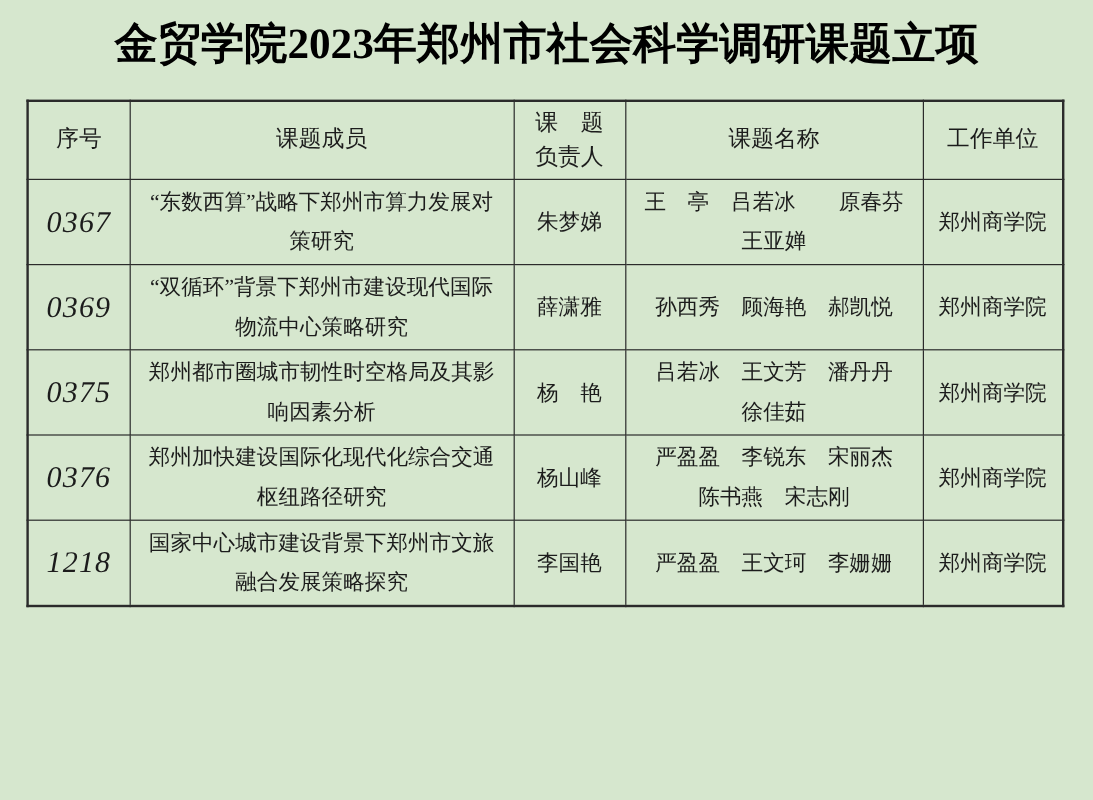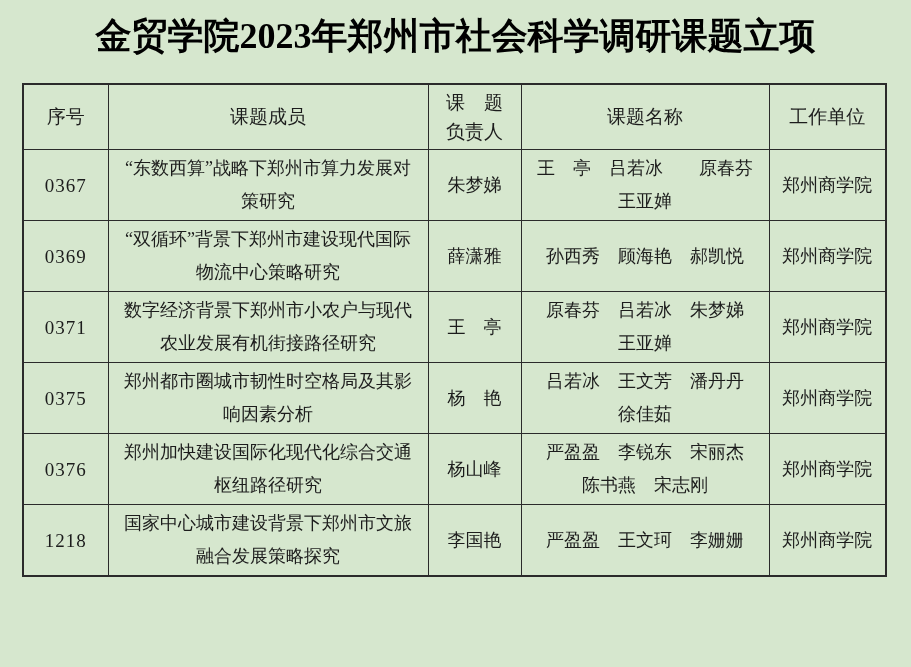--- a/index.html
+++ b/index.html
@@ -51,21 +51,21 @@
     white-space:pre-line;
   }
   td{
     font-size:18px;
     line-height:33px;
   }
   td.cell-no, td.cell-leader, td.cell-unit{
     text-align:center;
     padding:2px 3px;
   }
-  td.cell-no{font-size:19px;letter-spacing:1px;}
+  td.cell-no{font-size:25px;letter-spacing:1px;font-style:italic;}
   td.cell-title, td.cell-members{
     text-align:center;
     padding:2px 8px;
   }
 </style>
 </head>
 <body>
 
 <div class="page">
 
@@ -98,27 +98,20 @@
         <td class="cell-unit">郑州商学院</td>
       </tr>
       <tr>
         <td class="cell-no">0369</td>
         <td class="cell-title">“双循环”背景下郑州市建设现代国际物流中心策略研究</td>
         <td class="cell-leader">薛潇雅</td>
         <td class="cell-members">孙西秀　顾海艳　郝凯悦</td>
         <td class="cell-unit">郑州商学院</td>
       </tr>
       <tr>
-        <td class="cell-no">0371</td>
-        <td class="cell-title">数字经济背景下郑州市小农户与现代农业发展有机街接路径研究</td>
-        <td class="cell-leader">王　亭</td>
-        <td class="cell-members">原春芬　吕若冰　朱梦娣　王亚婵</td>
-        <td class="cell-unit">郑州商学院</td>
-      </tr>
-      <tr>
         <td class="cell-no">0375</td>
         <td class="cell-title">郑州都市圈城市韧性时空格局及其影响因素分析</td>
         <td class="cell-leader">杨　艳</td>
         <td class="cell-members">吕若冰　王文芳　潘丹丹　徐佳茹</td>
         <td class="cell-unit">郑州商学院</td>
       </tr>
       <tr>
         <td class="cell-no">0376</td>
         <td class="cell-title">郑州加快建设国际化现代化综合交通枢纽路径研究</td>
         <td class="cell-leader">杨山峰</td>

